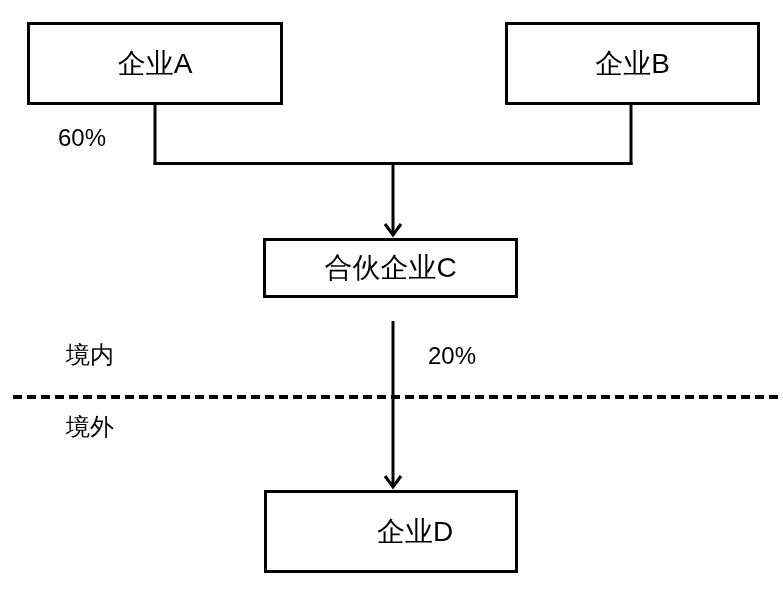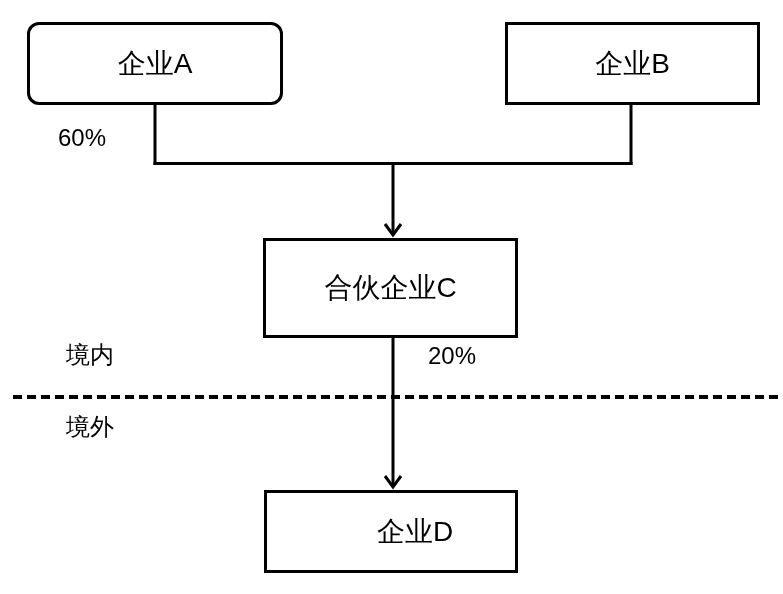--- a/index.html
+++ b/index.html
@@ -27,23 +27,23 @@
     position: absolute;
     border: 3px solid #000000;
     background: #ffffff;
     display: flex;
     align-items: center;
     justify-content: center;
     font-size: 28px;
     line-height: 1;
     box-sizing: border-box;
   }
-  .node-a { left: 27px;  top: 22px;  width: 256px; height: 83px; border-radius: 12px; }
+  .node-a { left: 27px;  top: 22px;  width: 256px; height: 83px; }
   .node-b { left: 505px; top: 22px;  width: 255px; height: 83px; align-items: center; }
-  .node-c { left: 263px; top: 238px; width: 255px; height: 100px; }
+  .node-c { left: 263px; top: 238px; width: 255px; height: 60px; }
   .node-d { left: 264px; top: 490px; width: 254px; height: 83px; padding-left: 48px; }
   .float-label {
     position: absolute;
     font-size: 24px;
     line-height: 1;
     white-space: nowrap;
   }
   .label-60 { left: 58px;  top: 126px; }
   .label-20 { left: 428px; top: 344px; }
   .label-domestic { left: 66px; top: 343px; }

